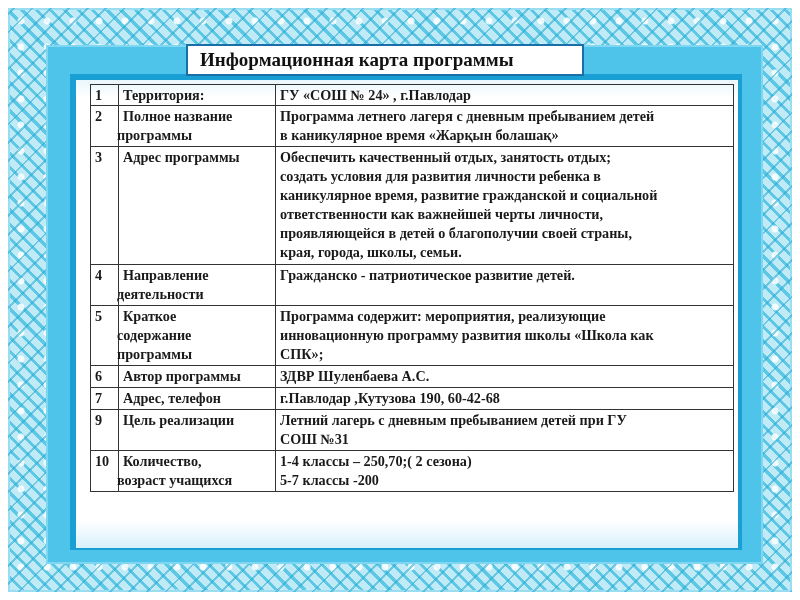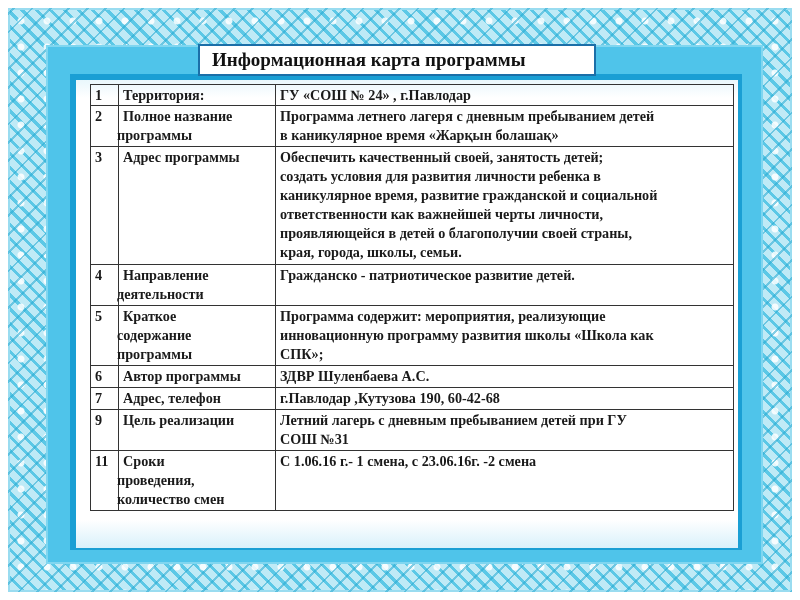--- a/index.html
+++ b/index.html
@@ -28,21 +28,21 @@
   }
   .inner-band-dark {
     position: absolute; left: 70px; top: 74px; width: 672px; height: 476px;
     background: #1a9fd4;
   }
   .table-panel {
     position: absolute; left: 76px; top: 80px; width: 662px; height: 468px;
     background: linear-gradient(to bottom, #e9f7fc 0px, #ffffff 18px, #ffffff 440px, #d8f1fb 468px);
   }
   .title-box {
-    position: absolute; left: 198px; top: 44px; width: 398px; height: 32px;
+    position: absolute; left: 186px; top: 44px; width: 398px; height: 32px;
     background: #ffffff;
     border: 2px solid #1b6fa8;
     box-sizing: border-box;
     display: flex; align-items: center; padding-left: 12px;
     z-index: 3;
   }
   .title-text {
     font-size: 19px; font-weight: bold; color: #111;
   }
   table.info {
@@ -95,21 +95,21 @@
         <span class="line">Программа летнего лагеря  с дневным пребыванием детей</span>
         <span class="line">в каникулярное время «Жарқын болашақ»</span>
       </td>
     </tr>
     <tr style="height:118px">
       <td class="num">3</td>
       <td class="label">
         <span class="line">Адрес программы</span>
       </td>
       <td class="value">
-        <span class="line">Обеспечить качественный  своей,  занятость детей;</span>
+        <span class="line">Обеспечить качественный  отдых,  занятость отдых;</span>
         <span class="line">создать условия для развития личности ребенка в</span>
         <span class="line">каникулярное время, развитие гражданской и социальной</span>
         <span class="line">ответственности  как важнейшей черты личности,</span>
         <span class="line">проявляющейся в детей о благополучии своей страны,</span>
         <span class="line">края, города, школы, семьи.</span>
       </td>
     </tr>
     <tr style="height:41px">
       <td class="num">4</td>
       <td class="label">
@@ -154,25 +154,25 @@
     <tr style="height:41px">
       <td class="num">9</td>
       <td class="label">
         <span class="line">Цель реализации</span>
       </td>
       <td class="value">
         <span class="line">Летний лагерь с дневным пребыванием детей при ГУ</span>
         <span class="line">СОШ №31</span>
       </td>
     </tr>
-    <tr style="height:60px">
-      <td class="num">11</td>
+    <tr style="height:41px">
+      <td class="num">10</td>
       <td class="label">
-        <span class="line">Сроки</span>
-        <span class="line" style="margin-left:-6px">проведения,</span>
-        <span class="line" style="margin-left:-6px">количество смен</span>
+        <span class="line">Количество,</span>
+        <span class="line" style="margin-left:-6px">возраст учащихся</span>
       </td>
       <td class="value">
-        <span class="line">С 1.06.16 г.- 1 смена, с 23.06.16г.  -2 смена</span>
+        <span class="line">1-4 классы – 250,70;( 2 сезона)</span>
+        <span class="line">5-7 классы -200</span>
       </td>
     </tr>
   </tbody>
 </table>
 
 </body></html>

